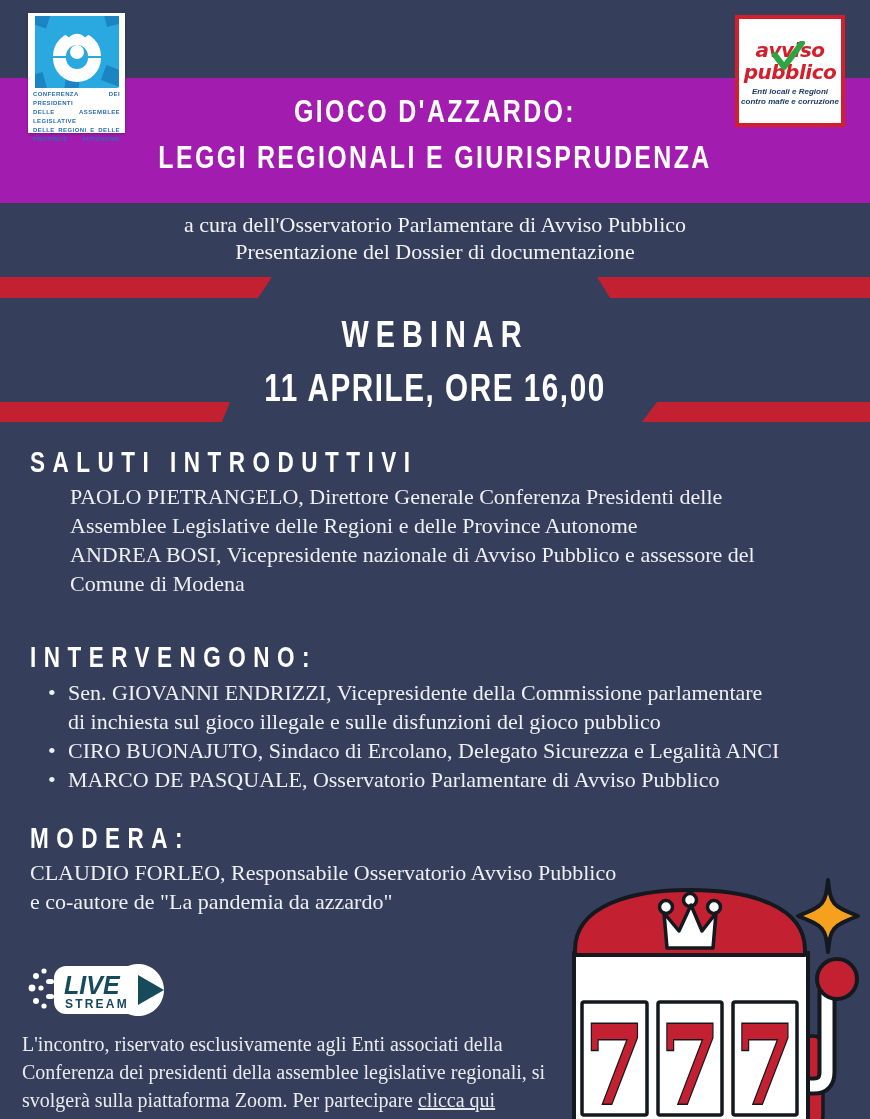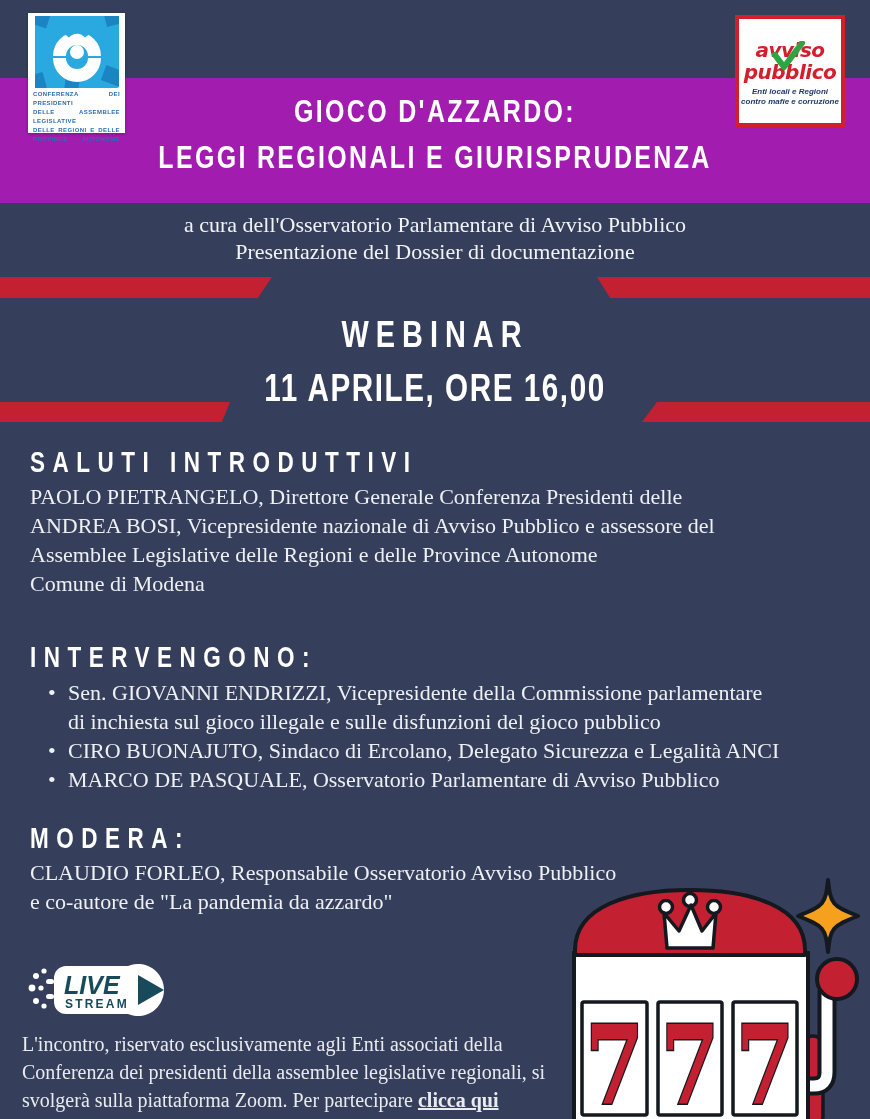--- a/index.html
+++ b/index.html
@@ -45,21 +45,21 @@
     transform:scaleX(.75);transform-origin:0 50%;white-space:nowrap;
   }
   .sec{position:absolute;left:30px;}
   .serif-lines div{white-space:nowrap;font-size:22px;line-height:29px;color:#eef0f4;}
   .bullets{margin-top:4px;}
   .bullet{display:flex;}
   .bullet .dot{width:14px;margin-left:18px;margin-right:6px;font-size:22px;line-height:29px;color:#eef0f4;}
   
   .footer-text{position:absolute;left:22px;top:1030px;}
   .footer-text div{white-space:nowrap;font-size:20px;line-height:28px;color:#e9ebef;}
-  .footer-text a{color:#e9ebef;text-decoration:underline;cursor:pointer;font-weight:bold;}
+  .footer-text a{color:#e9ebef;text-decoration:underline;cursor:pointer;}
   
   .conf-card{position:absolute;left:28px;top:13px;width:97px;height:120px;background:#fff;
     box-shadow:0 1px 3px rgba(0,0,0,.25);}
   .conf-card svg{display:block;margin:3px auto 0 auto;}
   .conf-lines{padding:2px 5px 0 5px;}
   .conf-lines div{font-family:"Liberation Sans",sans-serif;font-weight:700;font-size:6px;
     line-height:9px;color:#2a6db5;letter-spacing:.4px;text-align:justify;text-align-last:justify;}
   .avviso-card{position:absolute;left:735px;top:15px;width:110px;height:112px;background:#fff;
     border:4px solid #d31f2b;box-sizing:border-box;text-align:center;}
   .avviso-word{font-family:"DejaVu Sans",sans-serif;font-weight:700;font-style:italic;
@@ -97,24 +97,24 @@
   <div class="stripe bl"></div>
   <div class="stripe br"></div>
 
   <div class="webinar">
     <span class="webinar-kind">WEBINAR</span>
     <span class="webinar-date">11 APRILE, ORE 16,00</span>
   </div>
 
   <div class="sec" style="top:445px;">
     <span class="h-cond">SALUTI INTRODUTTIVI</span>
-    <div class="serif-lines" style="margin-top:3px;">
+    <div class="serif-lines" style="margin-top:3px;margin-left:40px;">
       <div>PAOLO PIETRANGELO, Direttore Generale Conferenza Presidenti delle</div>
+      <div>Assemblee Legislative delle Regioni e delle Province Autonome</div>
       <div>ANDREA BOSI, Vicepresidente nazionale di Avviso Pubblico e assessore del</div>
-      <div>Assemblee Legislative delle Regioni e delle Province Autonome</div>
       <div>Comune di Modena</div>
     </div>
   </div>
 
   <div class="sec" style="top:640px;">
     <span class="h-cond">INTERVENGONO:</span>
     <div class="bullets serif-lines">
       <div class="bullet">
         <span class="dot">•</span>
         <div>

